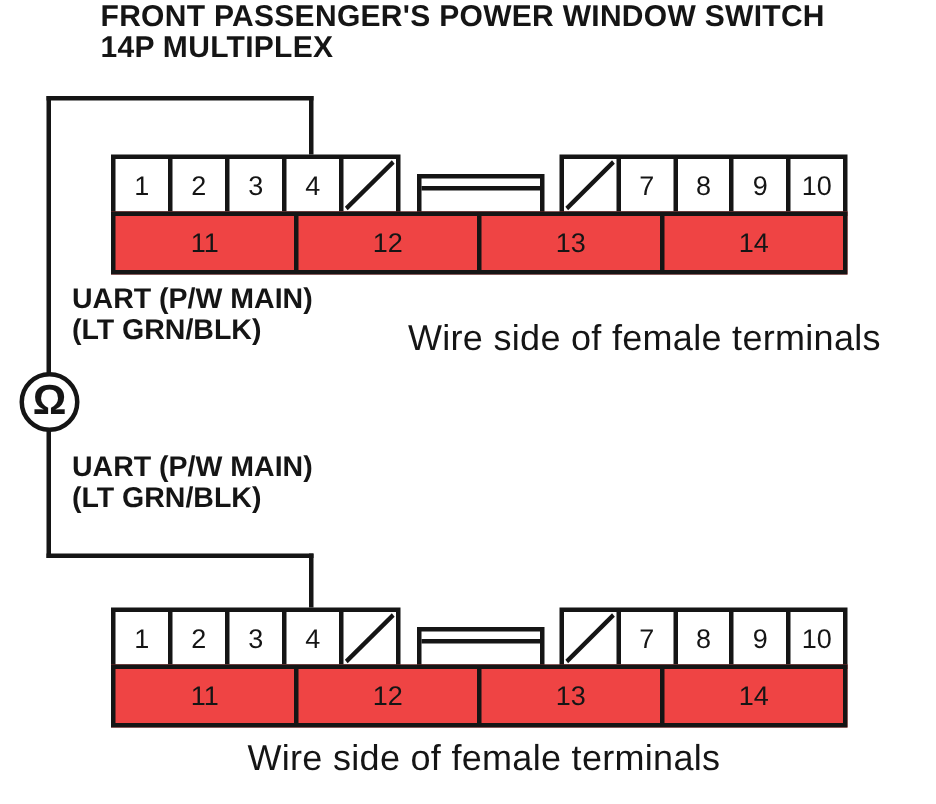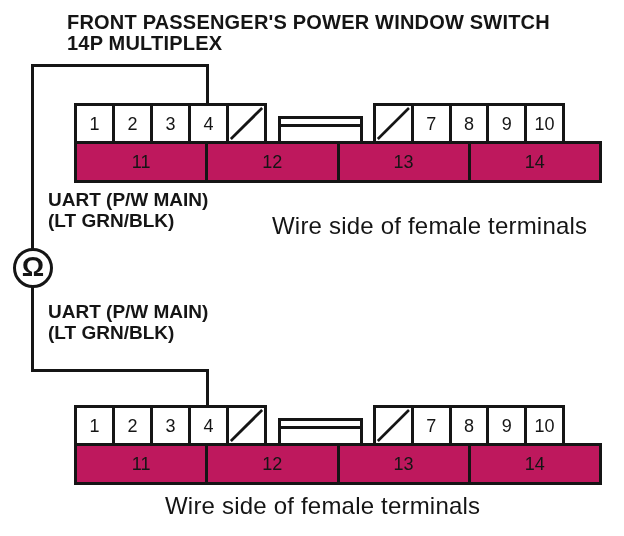--- a/index.html
+++ b/index.html
@@ -2,38 +2,38 @@
 <html><head>
 <meta charset="utf-8">
 <style>
   html,body{margin:0;padding:0;background:#ffffff;}
   .stage{
     position:relative;width:624px;height:536px;background:#ffffff;
     font-family:"Liberation Sans", sans-serif;color:#151515;overflow:hidden;
   }
   .title{position:absolute;font-weight:bold;font-size:20px;line-height:21px;letter-spacing:.2px;white-space:nowrap;}
   .title span{display:block;}
-  #title1{left:67px;top:12px;}
+  #title1{left:67px;top:1px;}
   #title2{left:228px;top:350px;}
   .wire-label{position:absolute;font-weight:bold;font-size:19px;line-height:21px;white-space:nowrap;}
   .wire-label span{display:block;}
   #uart1{left:48px;top:189px;}
   #uart2{left:48px;top:301px;}
   .caption{position:absolute;font-size:24px;letter-spacing:.2px;white-space:nowrap;}
   #cap1{left:272px;top:212px;}
   #cap2{left:165px;top:492px;}
 
   
   .conn{position:absolute;width:492px;height:80px;}
   #conn1{left:74px;top:103px;}
   #conn2{left:74px;top:405px;}
   .pin-block{position:absolute;top:0;height:41px;border:3px solid #151515;box-sizing:border-box;display:flex;background:#fff;}
   .pin-block.left{left:0;width:193px;}
   .pin-block.right{left:299px;width:192px;}
-  .row-bottom{position:absolute;left:0;top:38px;width:528px;height:42px;border:3px solid #151515;box-sizing:border-box;display:flex;background:#be185d;}
+  .row-bottom{position:absolute;left:0;top:38px;width:491px;height:42px;border:3px solid #151515;box-sizing:border-box;display:flex;background:#ef4444;}
   .cell{flex:1;position:relative;display:flex;align-items:center;justify-content:center;
         font-size:18px;line-height:1;color:#151515;}
   .pin-block .cell{border-right:3px solid #151515;}
   .pin-block .cell:last-child{border-right:none;}
   .row-bottom .cell{border-right:3px solid #151515;font-size:18px;}
   .row-bottom .cell:last-child{border-right:none;}
   .cell.slashed svg{position:absolute;left:0;top:0;width:100%;height:100%;}
   .tab{position:absolute;left:204px;top:13px;width:85px;height:28px;border:3px solid #151515;box-sizing:border-box;background:#fff;}
   .tab-line{position:absolute;left:0;right:0;top:5px;height:3px;background:#151515;}
 

